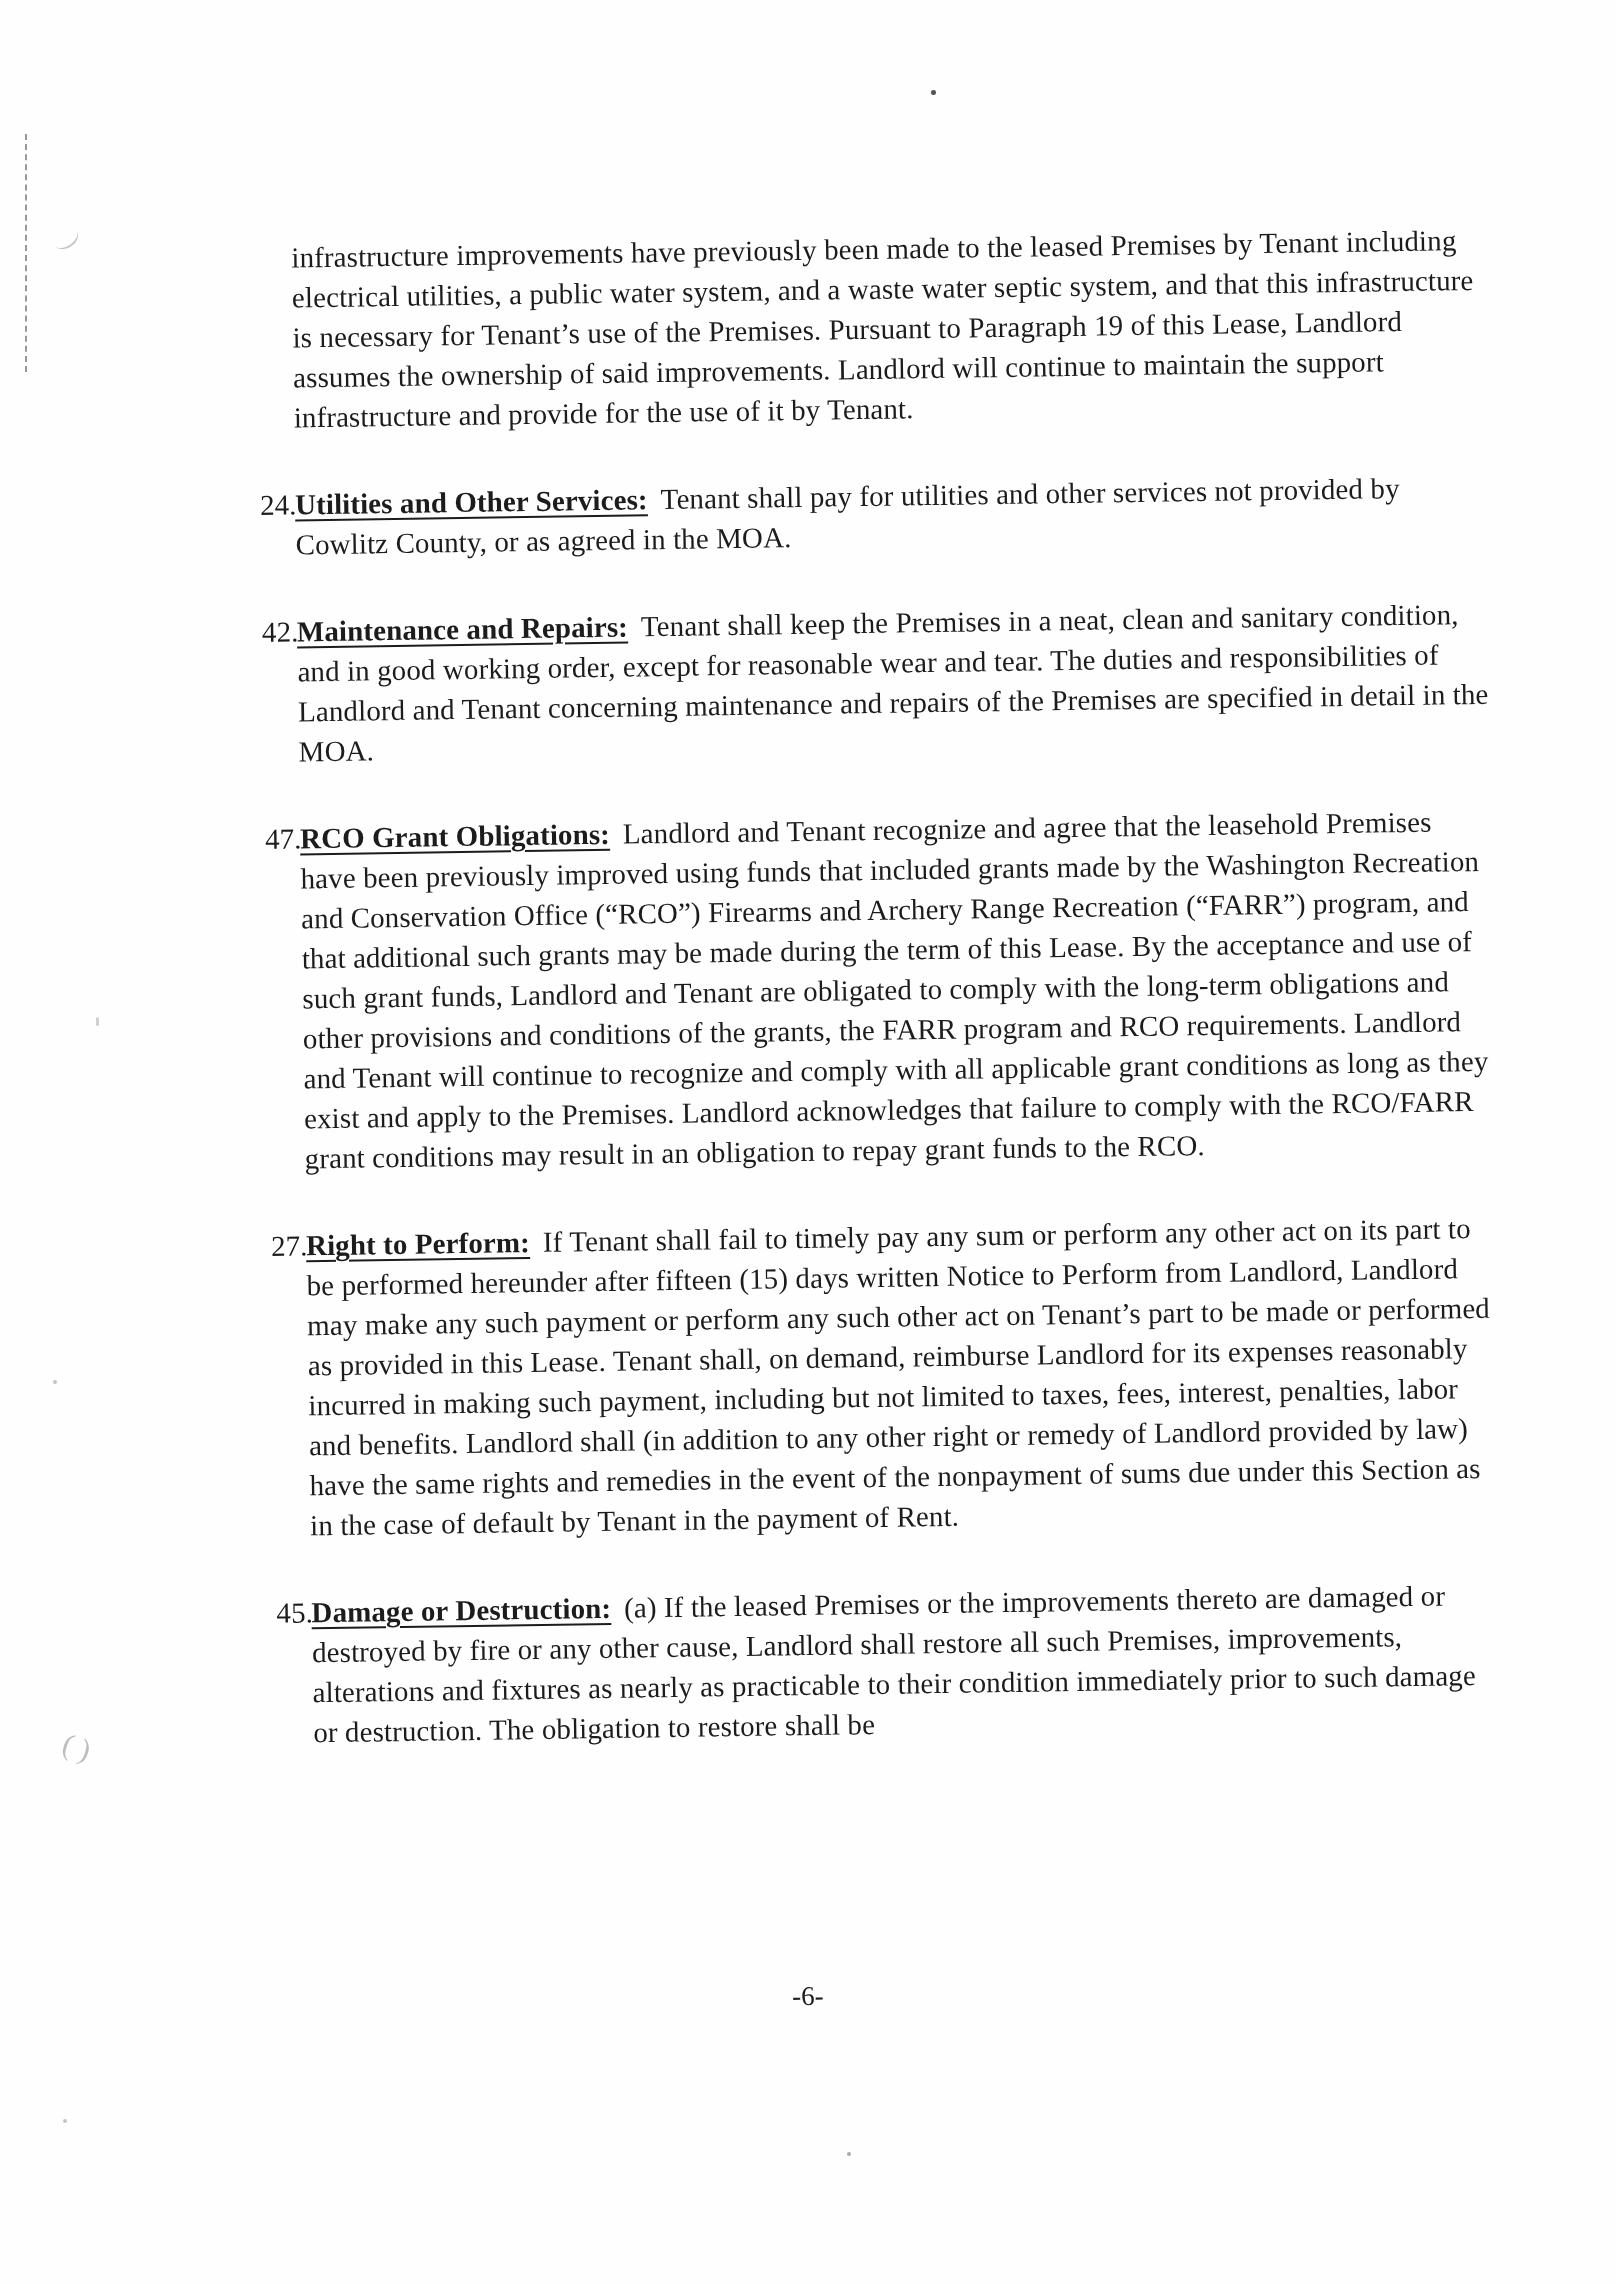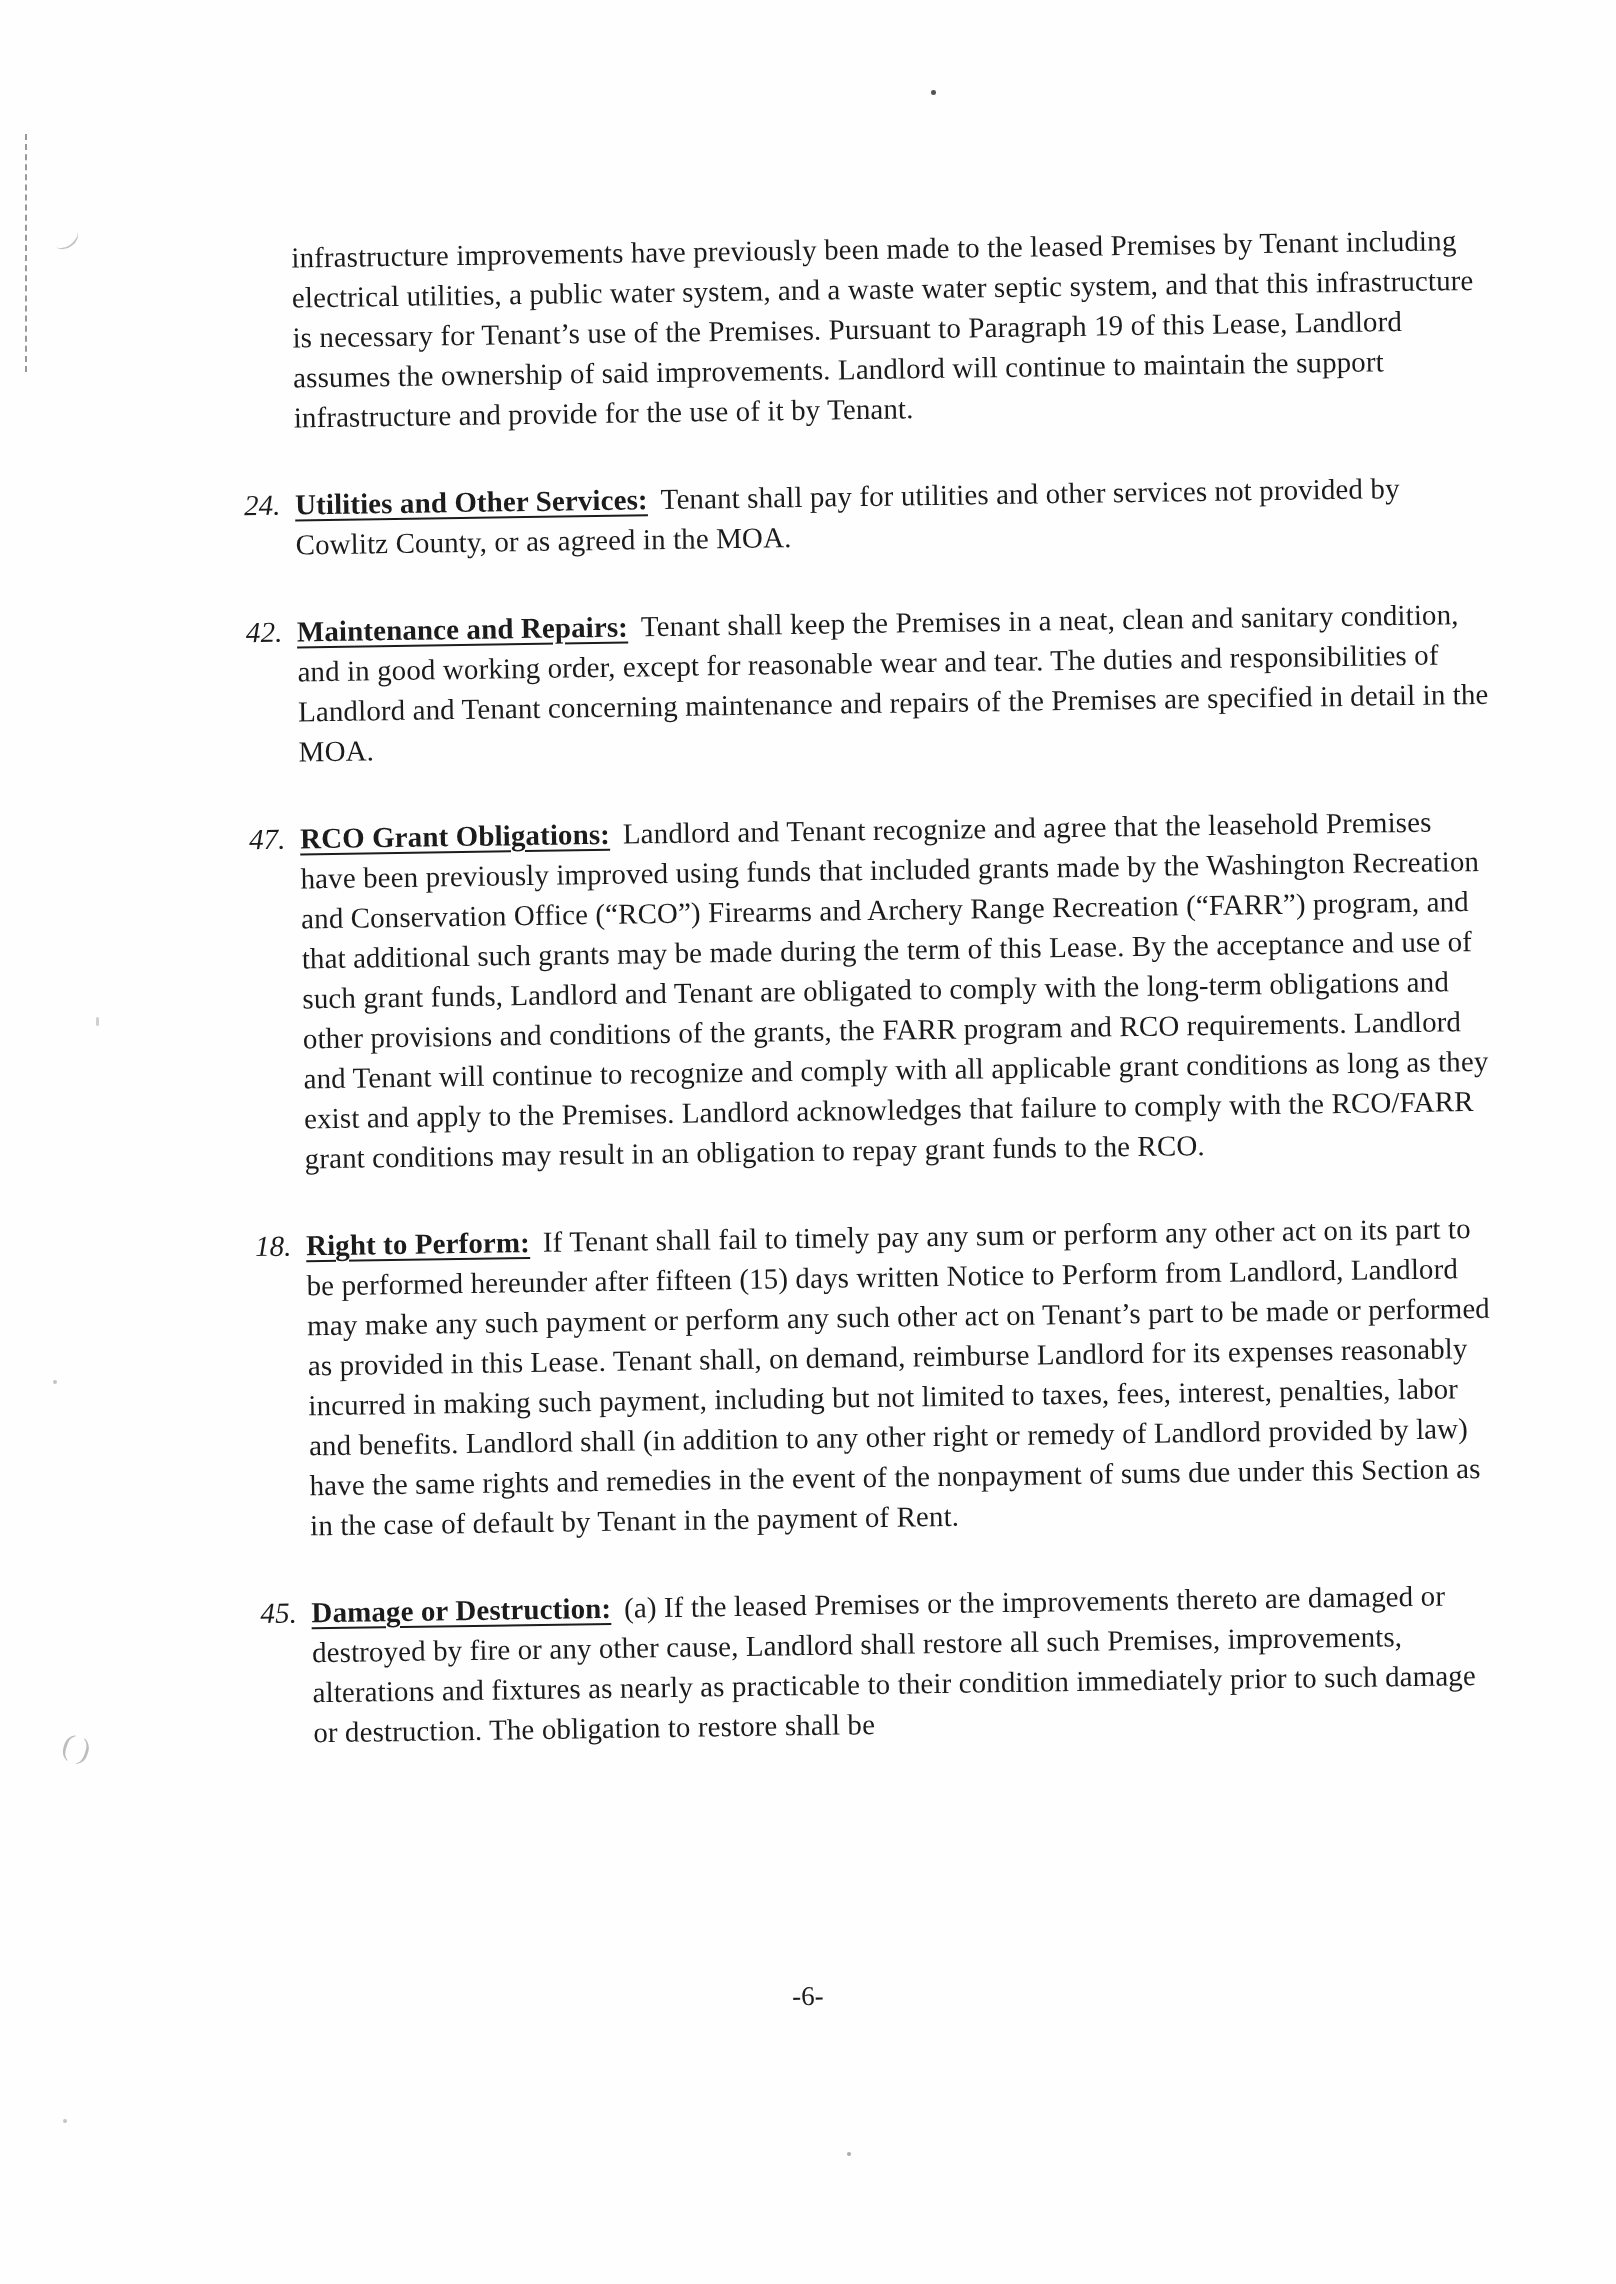--- a/index.html
+++ b/index.html
@@ -35,23 +35,22 @@
     padding-left: 51px;
     margin: 0 0 47px 0;
   }
   .section {
     position: relative;
     padding-left: 51px;
     margin: 0 0 47px 0;
   }
   .section-number {
     position: absolute;
-    left: 0;
+    left: 16px;
     top: 0;
-    font-style: italic;
   }
   .section-heading {
     font-weight: bold;
     text-decoration: underline;
     text-decoration-thickness: 2px;
     text-underline-offset: 4.6px;
     margin-right: 13px;
   }
   .page-number {
     position: absolute;
@@ -129,21 +128,21 @@
       <span class="section-number">42.</span>
       <span class="section-heading">Maintenance and Repairs:</span><span class="section-body">Tenant shall keep the Premises in a neat, clean and sanitary condition, and in good working order, except for reasonable wear and tear. The duties and responsibilities of Landlord and Tenant concerning maintenance and repairs of the Premises are specified in detail in the MOA.</span>
     </div>
 
     <div class="section">
       <span class="section-number">47.</span>
       <span class="section-heading">RCO Grant Obligations:</span><span class="section-body">Landlord and Tenant recognize and agree that the leasehold Premises have been previously improved using funds that included grants made by the Washington Recreation and Conservation Office (“RCO”) Firearms and Archery Range Recreation (“FARR”) program, and that additional such grants may be made during the term of this Lease. By the acceptance and use of such grant funds, Landlord and Tenant are obligated to comply with the long-term obligations and other provisions and conditions of the grants, the FARR program and RCO requirements. Landlord and Tenant will continue to recognize and comply with all applicable grant conditions as long as they exist and apply to the Premises. Landlord acknowledges that failure to comply with the RCO/FARR grant conditions may result in an obligation to repay grant funds to the RCO.</span>
     </div>
 
     <div class="section">
-      <span class="section-number">18.</span>
+      <span class="section-number">27.</span>
       <span class="section-heading">Right to Perform:</span><span class="section-body">If Tenant shall fail to timely pay any sum or perform any other act on its part to be performed hereunder after fifteen (15) days written Notice to Perform from Landlord, Landlord may make any such payment or perform any such other act on Tenant’s part to be made or performed as provided in this Lease. Tenant shall, on demand, reimburse Landlord for its expenses reasonably incurred in making such payment, including but not limited to taxes, fees, interest, penalties, labor and benefits. Landlord shall (in addition to any other right or remedy of Landlord provided by law) have the same rights and remedies in the event of the nonpayment of sums due under this Section as in the case of default by Tenant in the payment of Rent.</span>
     </div>
 
     <div class="section">
       <span class="section-number">45.</span>
       <span class="section-heading">Damage or Destruction:</span><span class="section-body">(a) If the leased Premises or the improvements thereto are damaged or destroyed by fire or any other cause, Landlord shall restore all such Premises, improvements, alterations and fixtures as nearly as practicable to their condition immediately prior to such damage or destruction. The obligation to restore shall be</span>
     </div>
 
   </div>
 

